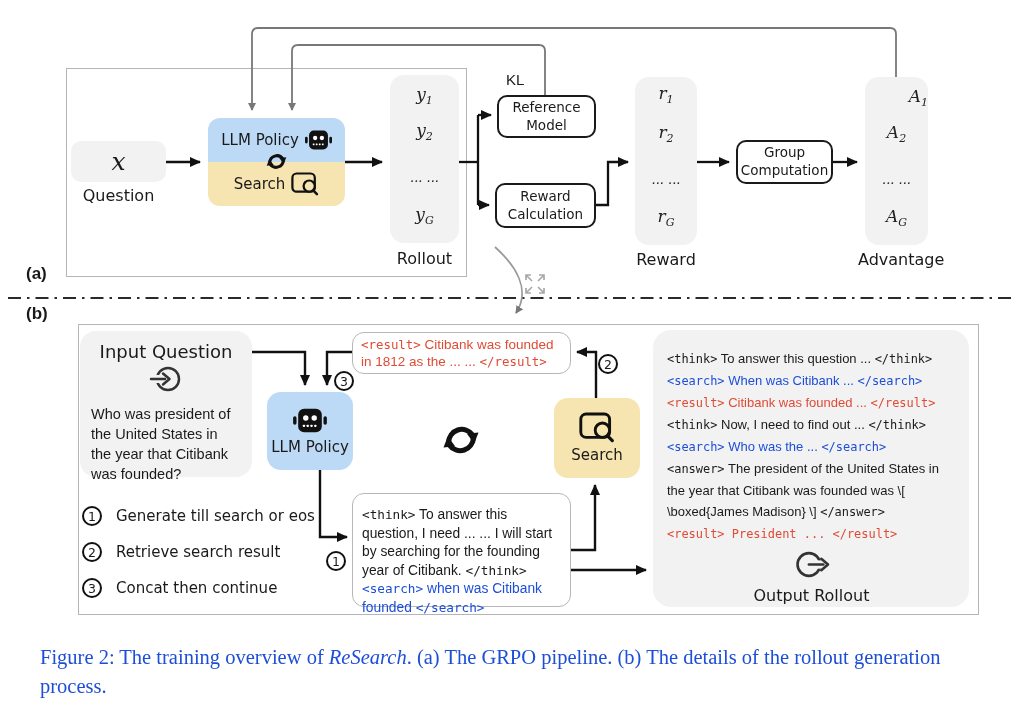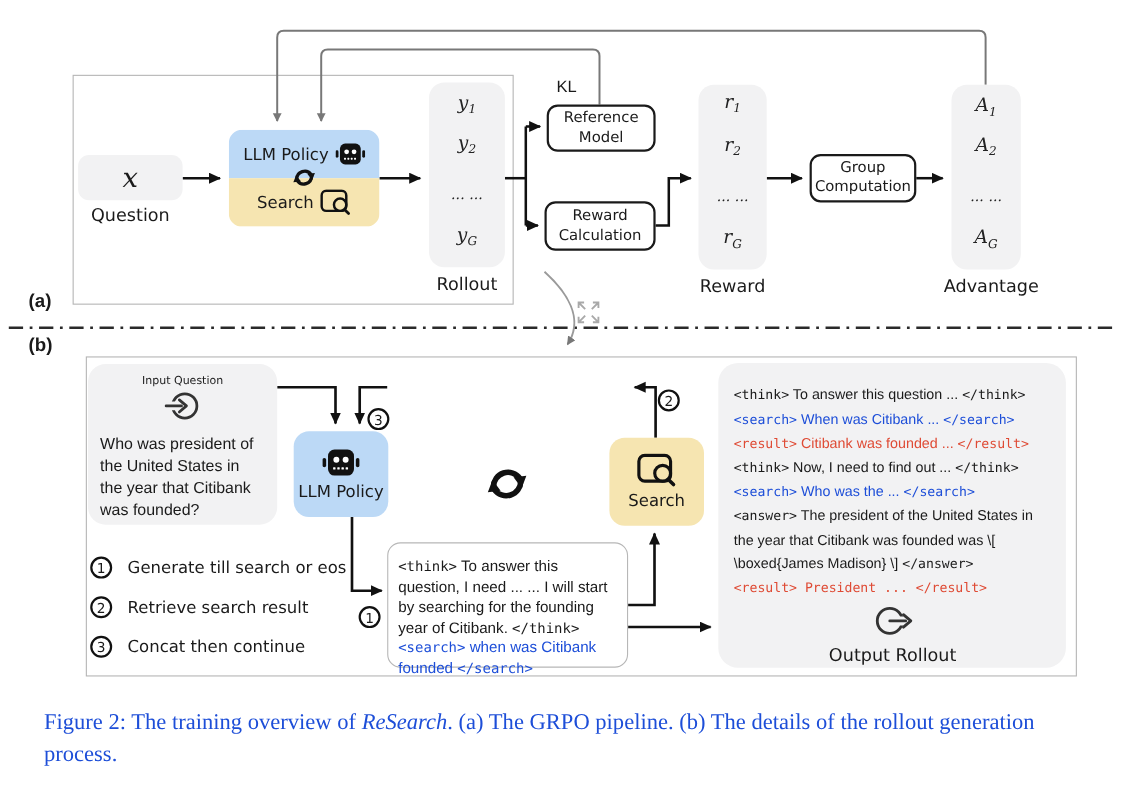--- a/index.html
+++ b/index.html
@@ -60,21 +60,21 @@
   .out-box { background:#F2F2F3; border-radius:18px; padding:18px 13px 0 14px; }
   .out-line { white-space:nowrap; font-size:13px; line-height:21px; font-family:"Liberation Sans",sans-serif; }
   .out-answer { white-space:normal; }
   .out-footer { text-align:center; }
   .out-footer .lbl { font-size:16px; font-family:"DejaVu Sans",sans-serif; margin-top:2px; }
 
   .caption { font-family:"Liberation Serif", serif; font-size:20.5px; line-height:29px; color:#1d4ed8; }
   .caption i { font-style:italic; }
 
   .iq-box { background:#F2F2F3; border-radius:16px; text-align:center; }
-  .iq-title { font-size:10px; padding-top:10px;text-align:center; }
+  .iq-title { font-size:18px; padding-top:10px;text-align:center; }
   .iq-text { font-family:"Liberation Sans",sans-serif; font-size:14.5px; line-height:20px; text-align:left; padding:6px 11px 0 11px; }
 </style>
 </head>
 <body>
 
 <div id="canvas">
 
   <svg class="layer" width="1024" height="726" viewBox="0 0 1024 726">
     <defs>
       <marker id="ah" markerUnits="userSpaceOnUse" markerWidth="14" markerHeight="12" refX="10" refY="5" orient="auto">
@@ -200,21 +200,21 @@
     <div class="mitem" style="top:129px;"><span>r</span><span class="msub">G</span></div>
   </div>
   <div class="abs node col-label" style="left:631px; top:250px; width:70px;">Reward</div>
 
   <div class="abs node proc" style="left:736px; top:140px; width:97px; height:44px;">
     <span>Group</span>
     <span>Computation</span>
   </div>
 
   <div class="abs node mcol" style="left:865px; top:77px; width:63px; height:168px;">
-    <div class="mitem" style="top:9px;"><span>A</span><span class="msub">1</span></div>
+    <div class="mitem" style="top:9px;text-align:right;"><span>A</span><span class="msub">1</span></div>
     <div class="mitem" style="top:45px;"><span>A</span><span class="msub">2</span></div>
     <div class="mitem" style="top:95px; font-size:13px;"><span>... ...</span></div>
     <div class="mitem" style="top:129px;"><span>A</span><span class="msub">G</span></div>
   </div>
   <div class="abs node col-label" style="left:858px; top:250px; width:78px;">Advantage</div>
 
   <div class="abs frame" style="left:78px; top:324px; width:901px; height:291px;"></div>
   <div class="abs panel-label" style="left:26px; top:304px;">(b)</div>
 
   <div class="abs node iq-box" style="left:80px; top:331px; width:172px; height:146px;">
@@ -249,20 +249,23 @@
       <circle cx="15" cy="13" r="3.2" fill="#fff"></circle>
         <circle cx="25" cy="13" r="3.2" fill="#fff"></circle>
       <rect x="11.5" y="21" width="2.6" height="2.6" rx="0.7" fill="#fff"></rect>
       <rect x="16" y="21" width="2.6" height="2.6" rx="0.7" fill="#fff"></rect>
       <rect x="20.5" y="21" width="2.6" height="2.6" rx="0.7" fill="#fff"></rect>
       <rect x="25" y="21" width="2.6" height="2.6" rx="0.7" fill="#fff"></rect>
     </svg>
     <span style="font-size:15px;">LLM Policy</span>
   </div>
 
+  <div class="abs node speech result-box" style="left:352px; top:332px; width:219px; height:42px;">
+    <span class="c-red"><span class="tag">&lt;result&gt;</span><span class="sans"> Citibank was founded in 1812 as the ... ... </span><span class="tag">&lt;/result&gt;</span></span>
+  </div>
 
   <div class="abs badge" style="left:334px; top:371px;">3</div>
   <div class="abs badge" style="left:598px; top:354px;">2</div>
   <div class="abs badge" style="left:326px; top:551px;">1</div>
 
   <div class="abs node yellow-box" style="left:554px; top:398px; width:86px; height:80px;">
     <svg width="36" height="31" viewBox="0 0 40 34">
       <rect x="2" y="2" width="32" height="26" rx="6" fill="none" stroke="#111" stroke-width="3.2"></rect>
       <circle cx="26" cy="20" r="8" fill="#F6E5B1" stroke="#111" stroke-width="3.2"></circle>
       <line x1="32" y1="26.5" x2="37" y2="31.5" stroke="#111" stroke-width="3.6" stroke-linecap="round"></line>

